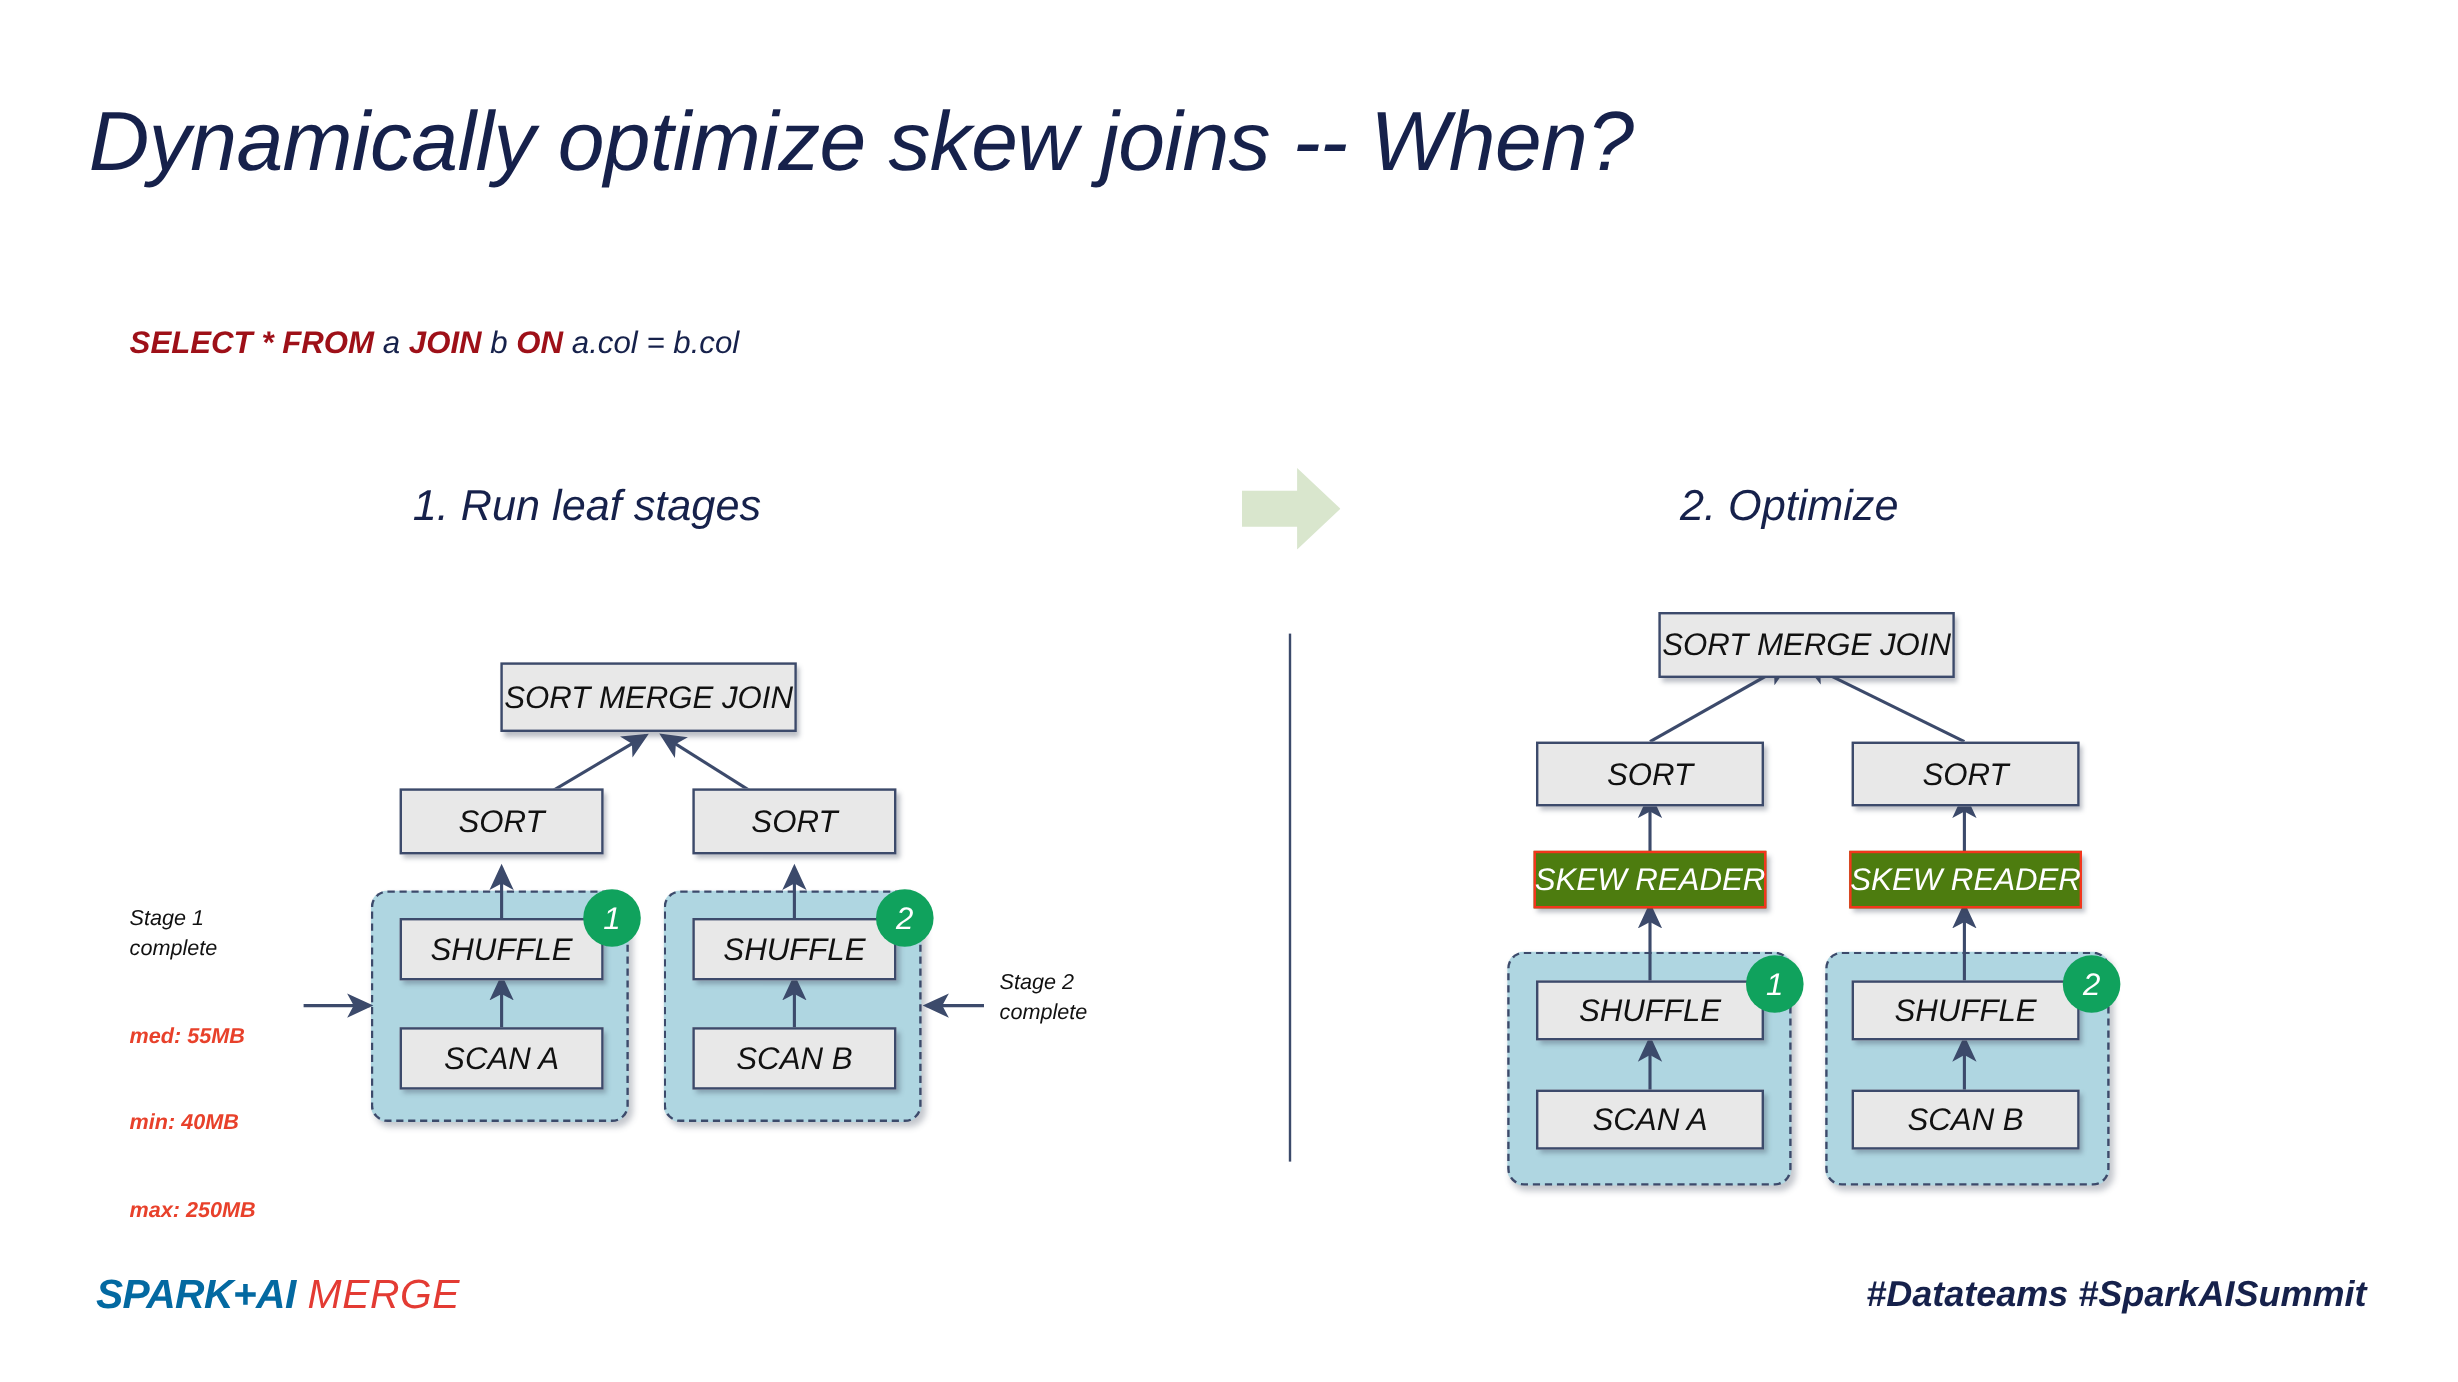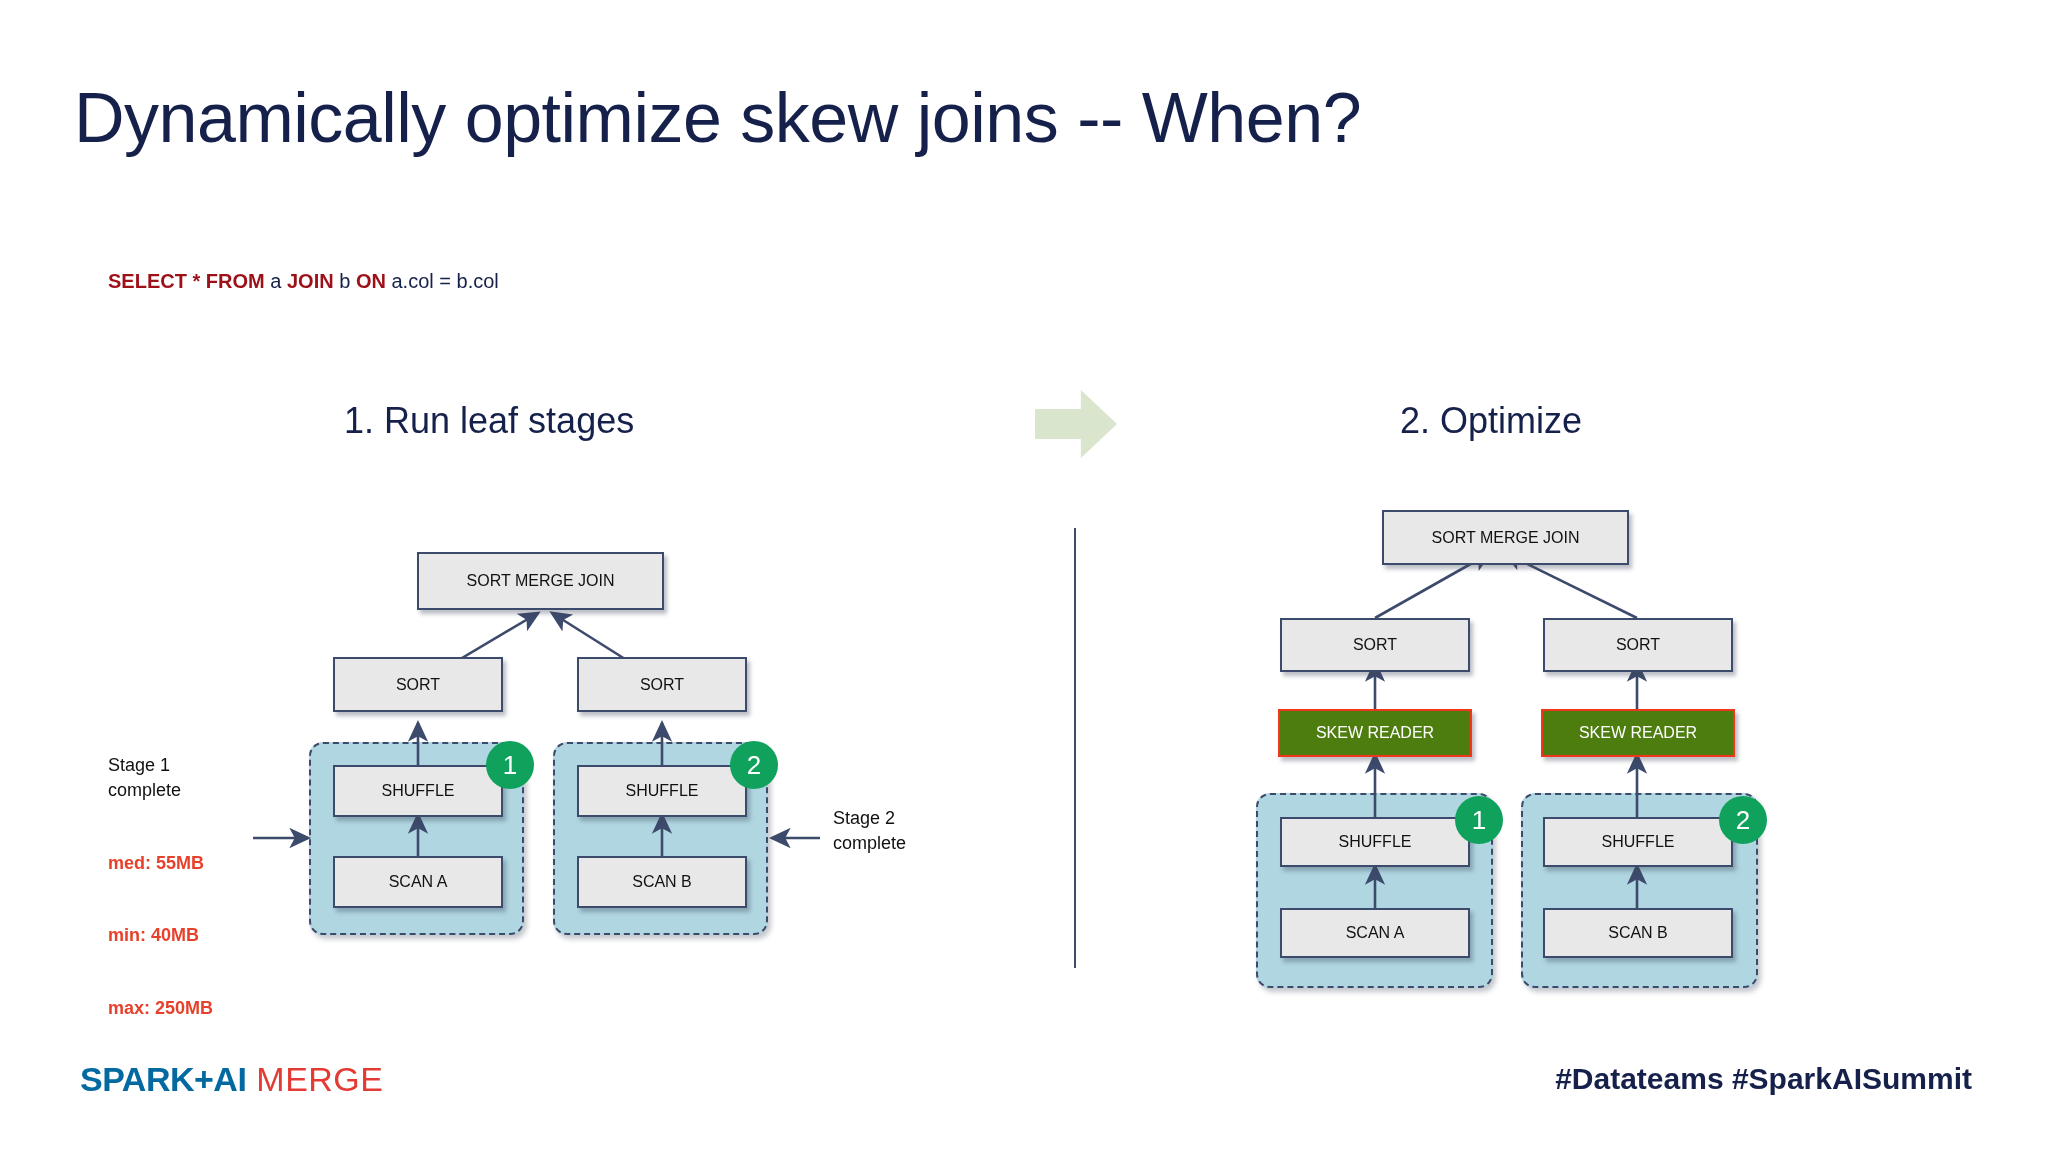--- a/index.html
+++ b/index.html
@@ -7,40 +7,41 @@
     padding: 0;
     background: #ffffff;
   }
   #slide {
     position: relative;
     width: 2048px;
     height: 1152px;
     background: #ffffff;
     font-family: "Liberation Sans", sans-serif;
     overflow: hidden;
+    font-style: italic;
   }
 
   
   .title {
     position: absolute;
     left: 74px;
     top: 78px;
     font-size: 70px;
     font-weight: 400;
     color: #16214B;
     letter-spacing: -0.5px;
     white-space: nowrap;
   }
 
   
   .sql-line {
     position: absolute;
     left: 108px;
     top: 270px;
-    font-size: 20px;
+    font-size: 26px;
     white-space: nowrap;
     color: #16214B;
   }
   .sql-kw {
     color: #9E1018;
     font-weight: bold;
   }
   .sql-id {
     color: #16214B;
     font-weight: 400;
@@ -78,21 +79,21 @@
     height: 440px;
     background: #3C4A6B;
   }
 
   
   .node {
     position: absolute;
     background: #E8E8E8;
     border: 2px solid #3C4A6B;
     color: #111111;
-    font-size: 16px;
+    font-size: 26px;
     font-weight: 400;
     display: flex;
     align-items: center;
     justify-content: center;
     box-shadow: 3px 4px 4px rgba(60,70,90,0.35);
     box-sizing: border-box;
     white-space: nowrap;
     z-index: 4;
   }
   .node.skew {

